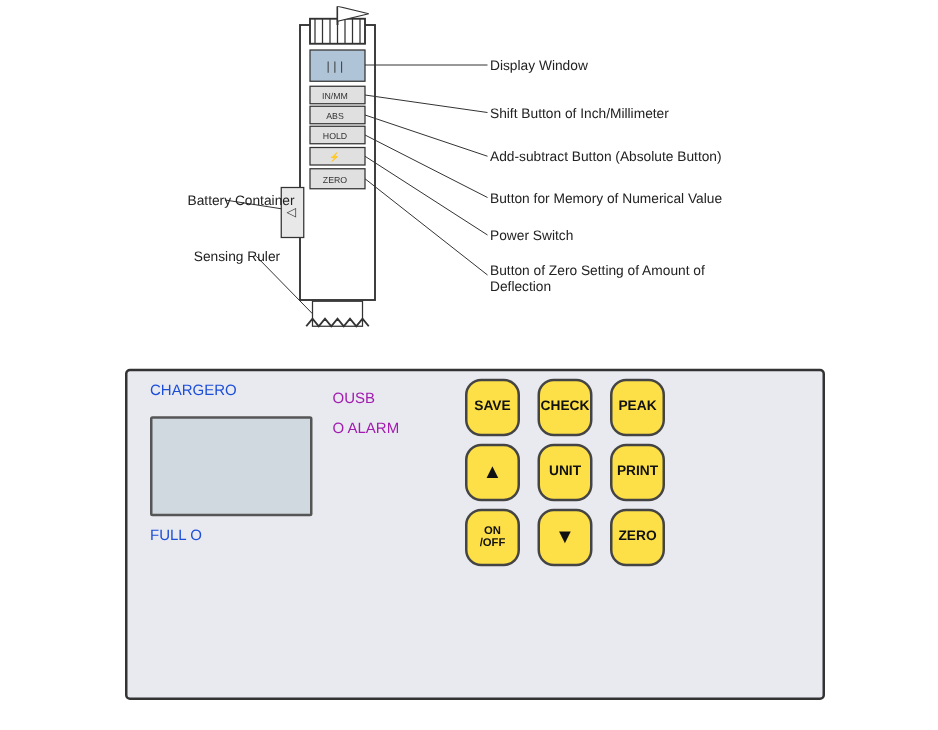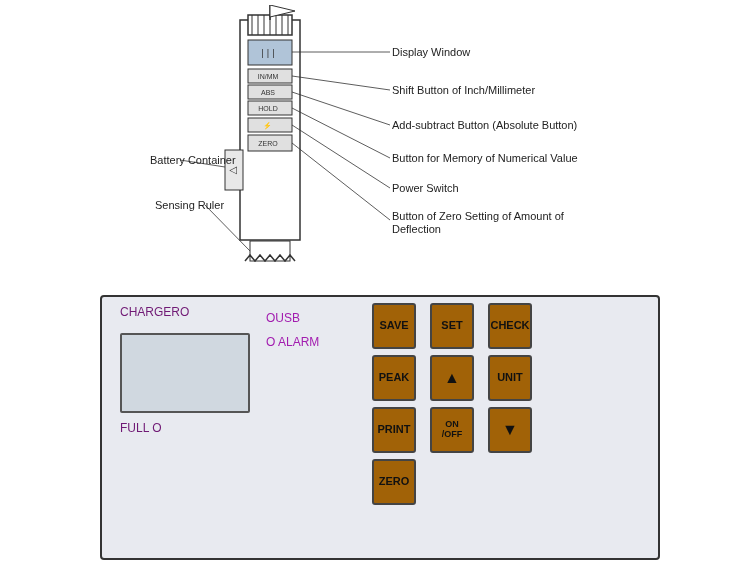--- a/index.html
+++ b/index.html
@@ -48,21 +48,21 @@
       flex-direction: column;
       gap: 8px;
       min-width: 110px;
       padding-top: 8px;
     }
 
     .status-row {
       display: flex;
       align-items: center;
       font-size: 12px;
-      color: #701a75;
+      color: #1d4ed8;
       gap: 4px;
     }
 
     
     .display-box {
       width: 130px;
       height: 80px;
       border: 2px solid #555;
       background: #d0d8e0;
       border-radius: 2px;
@@ -92,22 +92,22 @@
       grid-template-columns: repeat(3, 52px);
       grid-template-rows: repeat(3, 46px);
       gap: 6px;
       margin-top: 6px;
     }
 
     .btn {
       width: 44px;
       height: 46px;
       border: 2px solid #444;
-      background: #a16207;
-      border-radius: 3px;
+      background: #fde047;
+      border-radius: 13px;
       font-size: 11px;
       font-weight: bold;
       color: #111;
       cursor: pointer;
       display: flex;
       align-items: center;
       justify-content: center;
       text-align: center;
       line-height: 1.2;
     }
@@ -222,21 +222,20 @@
       <div class="mid-row">
         <span>OUSB</span>
       </div>
       <div class="mid-row">
         <span>O ALARM</span>
       </div>
     </div>
 
     <div class="button-grid">
       <button class="btn">SAVE</button>
-      <button class="btn">SET</button>
       <button class="btn">CHECK</button>
       <button class="btn">PEAK</button>
       <button class="btn btn-arrow">▲</button>
       <button class="btn">UNIT</button>
       <button class="btn">PRINT</button>
       <button class="btn btn-onoff">ON<br>/OFF</button>
       <button class="btn btn-arrow">▼</button>
       <button class="btn">ZERO</button>
     </div>
   </div>

